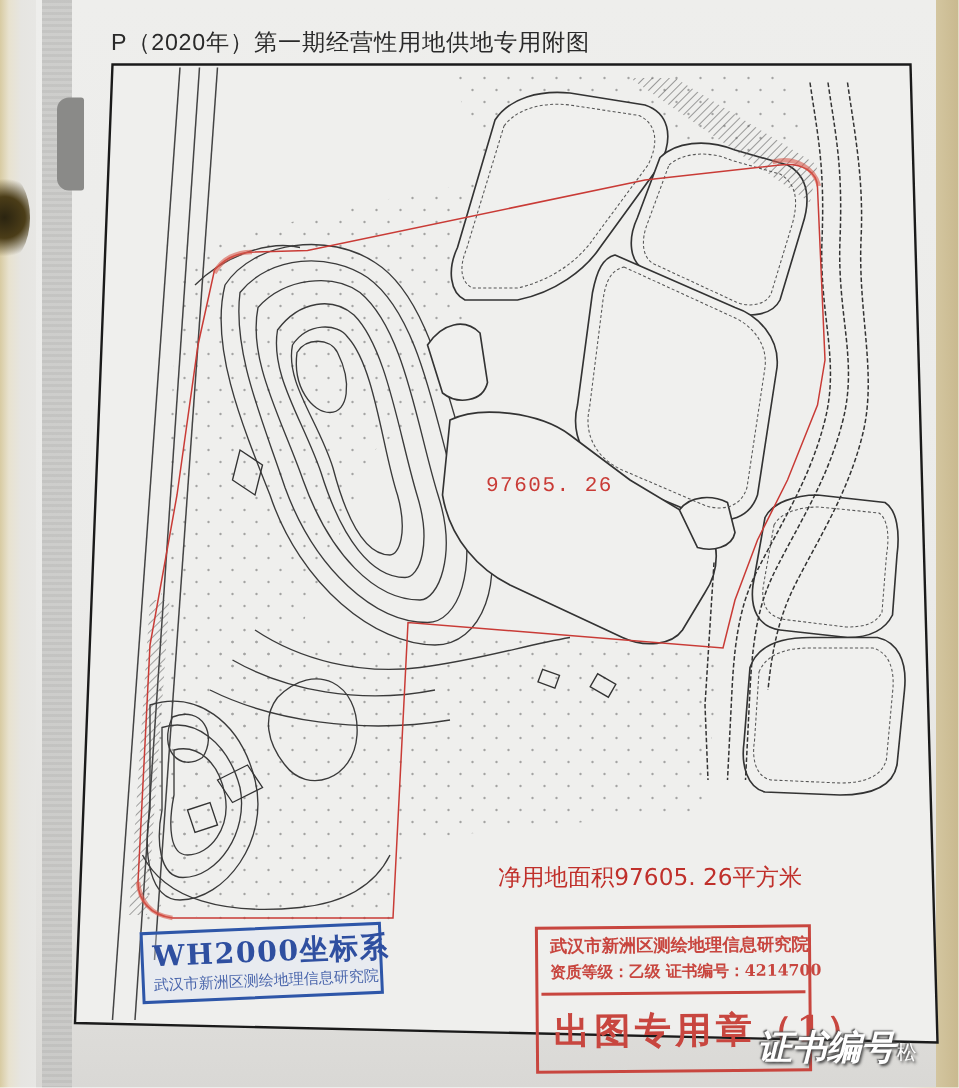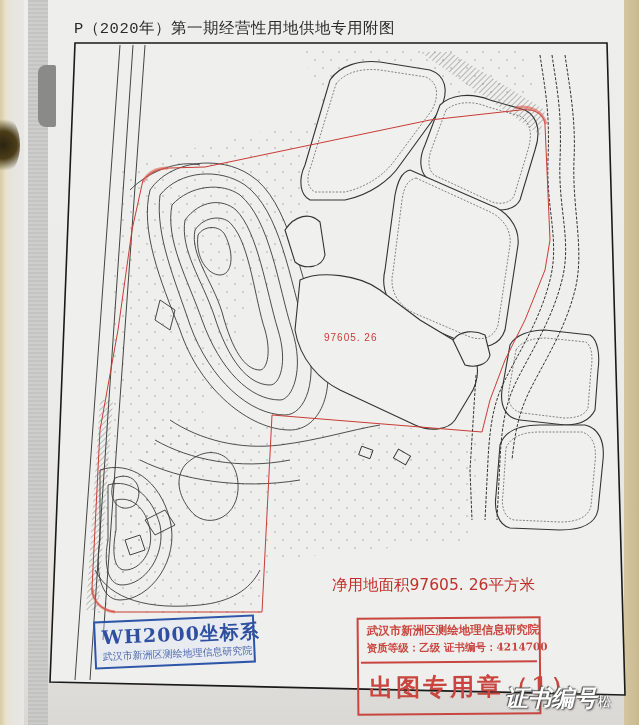--- a/index.html
+++ b/index.html
@@ -7,23 +7,23 @@
     background:linear-gradient(90deg,#d8cba2 0px,#e8e2cf 6px,#e6e5e1 14px,#e8e8e6 30px,#ececea 600px,#d6c9a4 620px,#c9b98f 639px);
     font-family:"DejaVu Sans",sans-serif;}
   .paper{position:absolute;left:24px;top:0;width:600px;height:725px;
     background:linear-gradient(180deg,#eeeeec 0%,#ebebe9 55%,#e4e3e0 85%,#d9d8d5 100%);}
   .binding{position:absolute;left:28px;top:0;width:20px;height:725px;
     background:repeating-linear-gradient(180deg,#bdbdbb 0 2px,#c8c8c6 2px 4px);opacity:.85;}
   .binding-mark{position:absolute;left:38px;top:65px;width:18px;height:62px;background:#8a8a88;border-radius:8px 2px 2px 8px;}
   .smudge{position:absolute;left:-14px;top:115px;width:34px;height:60px;border-radius:50%;
     background:radial-gradient(circle,#2b2410 0%,#4b3d18 40%,rgba(80,65,30,0) 75%);}
   .page-title{position:absolute;left:74px;top:18px;font-size:15.5px;color:#2a2a2a;letter-spacing:0.5px;white-space:nowrap;
-    font-family:Liberation Mono, monospace;}
+    font-family:Liberation Sans, sans-serif;}
   svg.map{position:absolute;left:0;top:0;}
-  .area-label{position:absolute;left:324px;top:332px;color:#c93b36;font-size:10px;letter-spacing:1px;font-family:Liberation Sans, sans-serif;}
+  .area-label{position:absolute;left:324px;top:316px;color:#c93b36;font-size:14px;letter-spacing:1px;font-family:Liberation Mono, monospace;}
   .net-area{position:absolute;left:332px;top:575px;color:#c0302b;font-size:15.5px;font-weight:normal;white-space:nowrap;}
   .stamp-blue{position:absolute;left:94px;top:618px;width:157px;height:44px;border:2.5px solid #2e56a8;
     transform:rotate(-2.5deg);color:#2f4fa0;background:rgba(220,228,245,.35);}
   .stamp-blue .big{position:absolute;left:6px;top:2px;font-size:19px;font-weight:bold;letter-spacing:1px;font-family:"DejaVu Serif",serif;white-space:nowrap;}
   .stamp-blue .small{position:absolute;left:6px;top:27px;font-size:10px;white-space:nowrap;opacity:.85;}
   .stamp-red{position:absolute;left:357px;top:617px;width:180px;height:94px;border:2.5px solid #c8463f;color:#c8463f;
     transform:rotate(-0.5deg);}
   .stamp-red .l1{position:absolute;left:8px;top:4px;font-size:11.5px;font-weight:bold;white-space:nowrap;font-family:"DejaVu Serif",serif;}
   .stamp-red .l2{position:absolute;left:8px;top:22px;font-size:10.5px;font-weight:bold;white-space:nowrap;font-family:"DejaVu Serif",serif;}
   .stamp-red .div{position:absolute;left:2px;right:2px;top:42px;border-top:2px solid #c8463f;}

